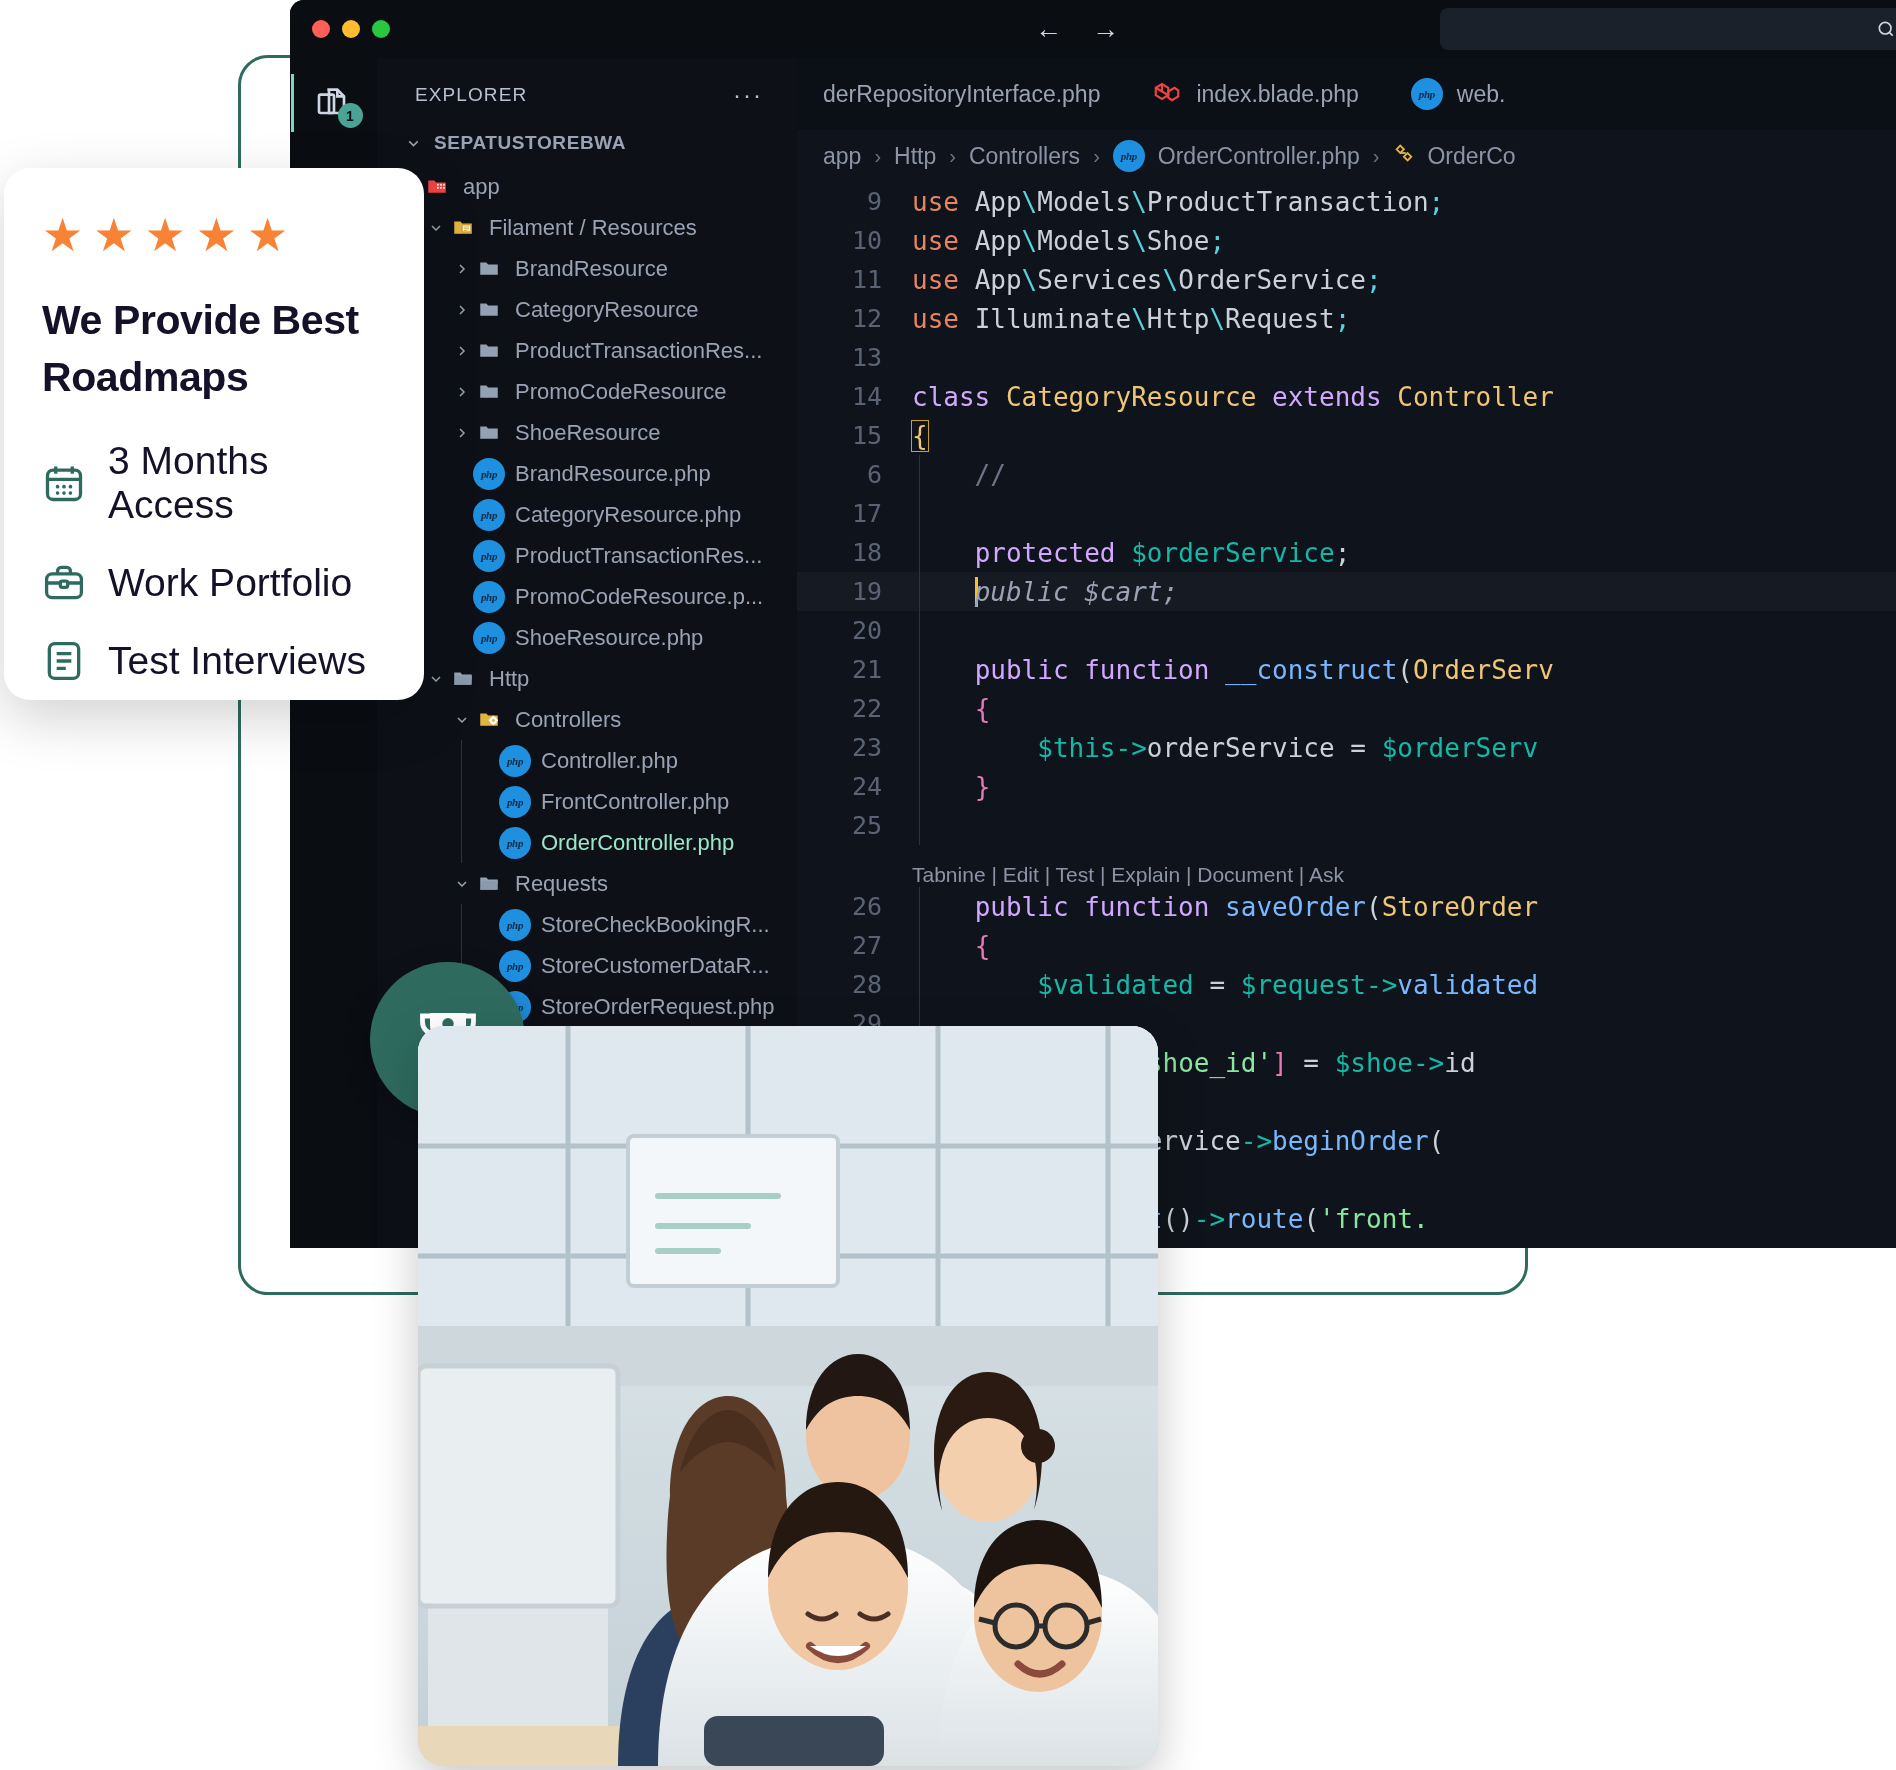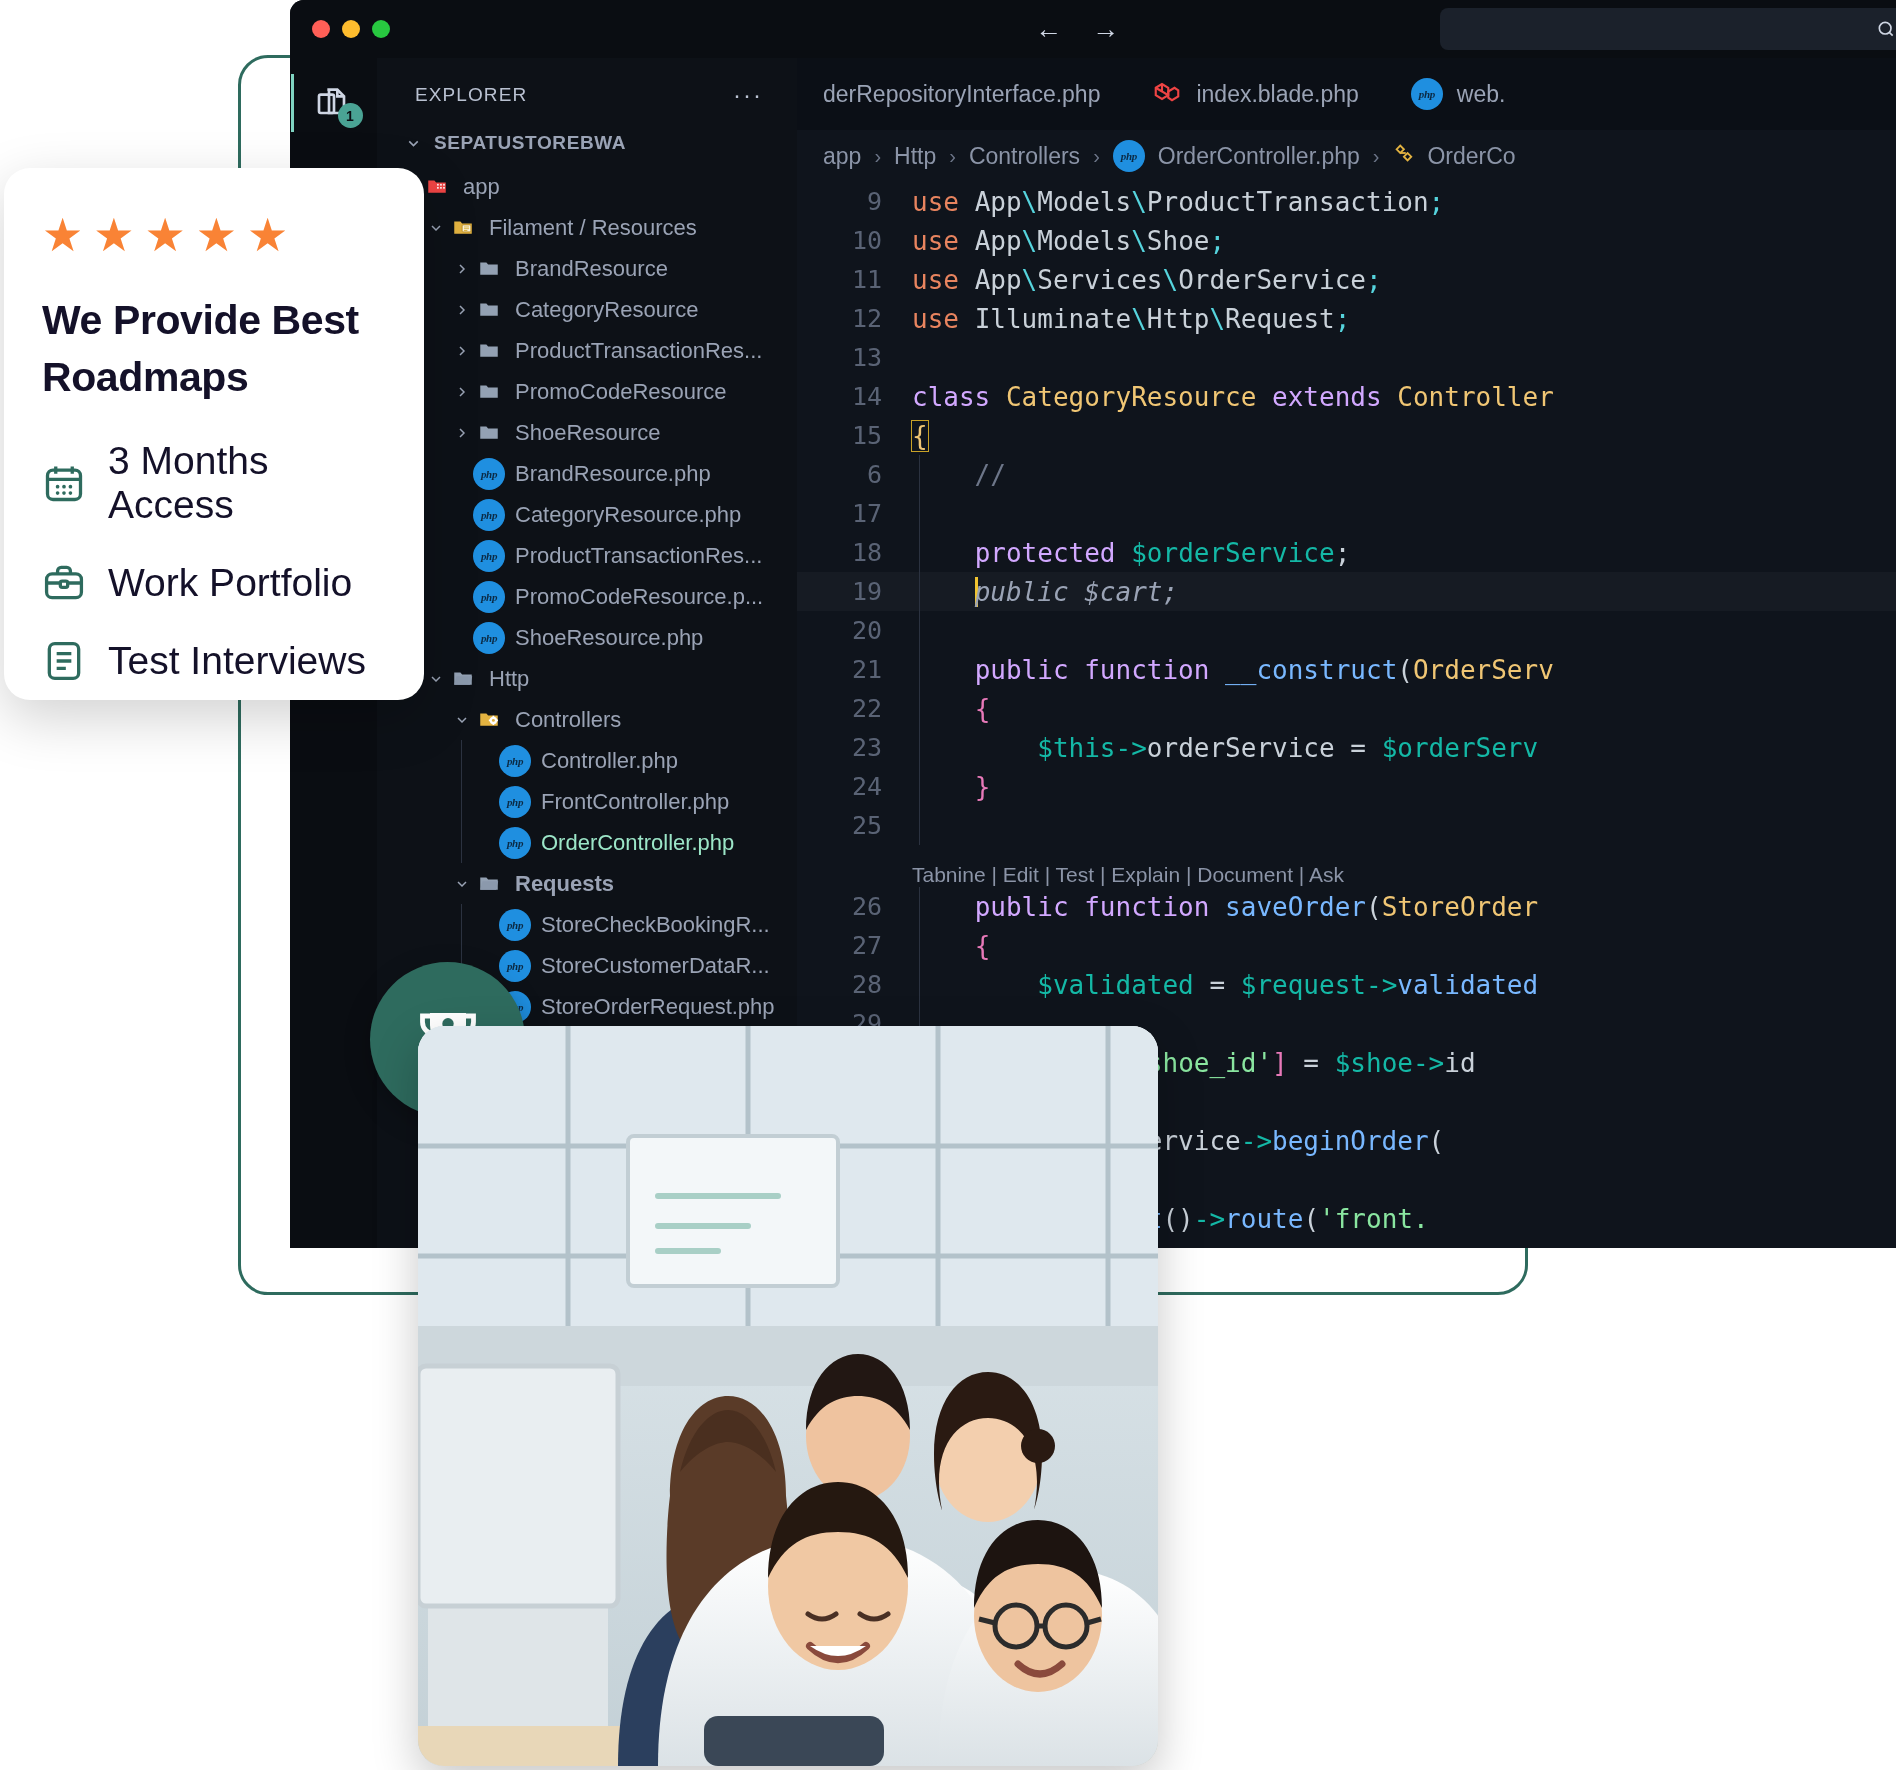--- a/index.html
+++ b/index.html
@@ -439,21 +439,21 @@
             <span>FrontController.php</span>
           </div>
           <div class="trow sel" style="padding-left: 100px;">
             <div class="guide" style="left: 84px;"></div>
             <span class="chev"></span>
             <span class="ficon">
               <span class="phpicon">php</span>
             </span>
             <span>OrderController.php</span>
           </div>
-          <div class="trow" style="padding-left: 74px; font-weight: bold;">
+          <div class="trow" style="padding-left: 74px;">
             <span class="chev">
               <svg viewBox="0 0 24 24" fill="none" stroke="#9aa3b5" stroke-width="2.2">
                 <path d="M6 9l6 6 6-6"></path>
               </svg>
             </span>
             <span class="ficon">
               <svg viewBox="0 0 24 24" style="width:26px;height:21px" fill="#93a1b3">
                 <path d="M2 5h7l2 2.3h11V19H2z"></path>
                 <path d="M4.5 9.5h18L20 19H2z" fill="#8b99ac"></path>
               </svg>

